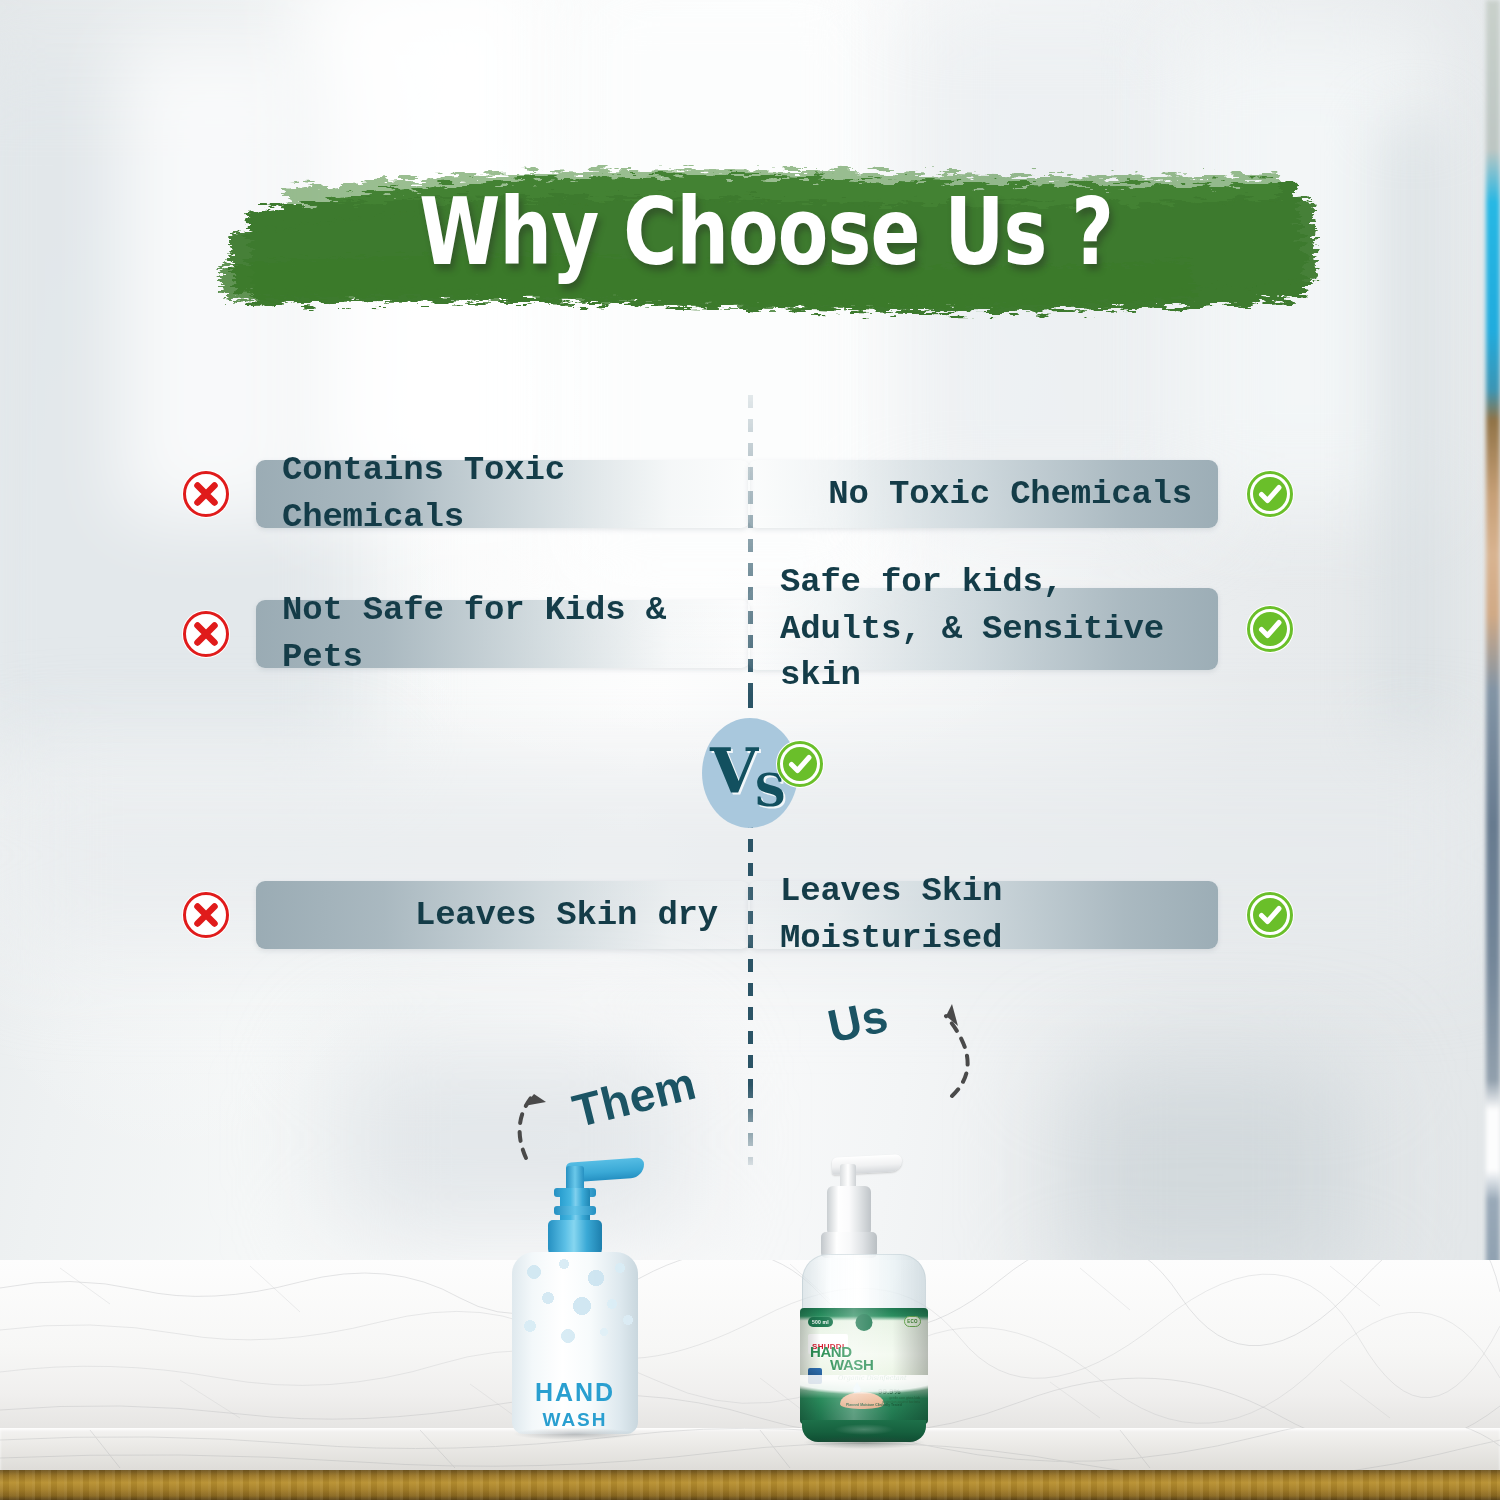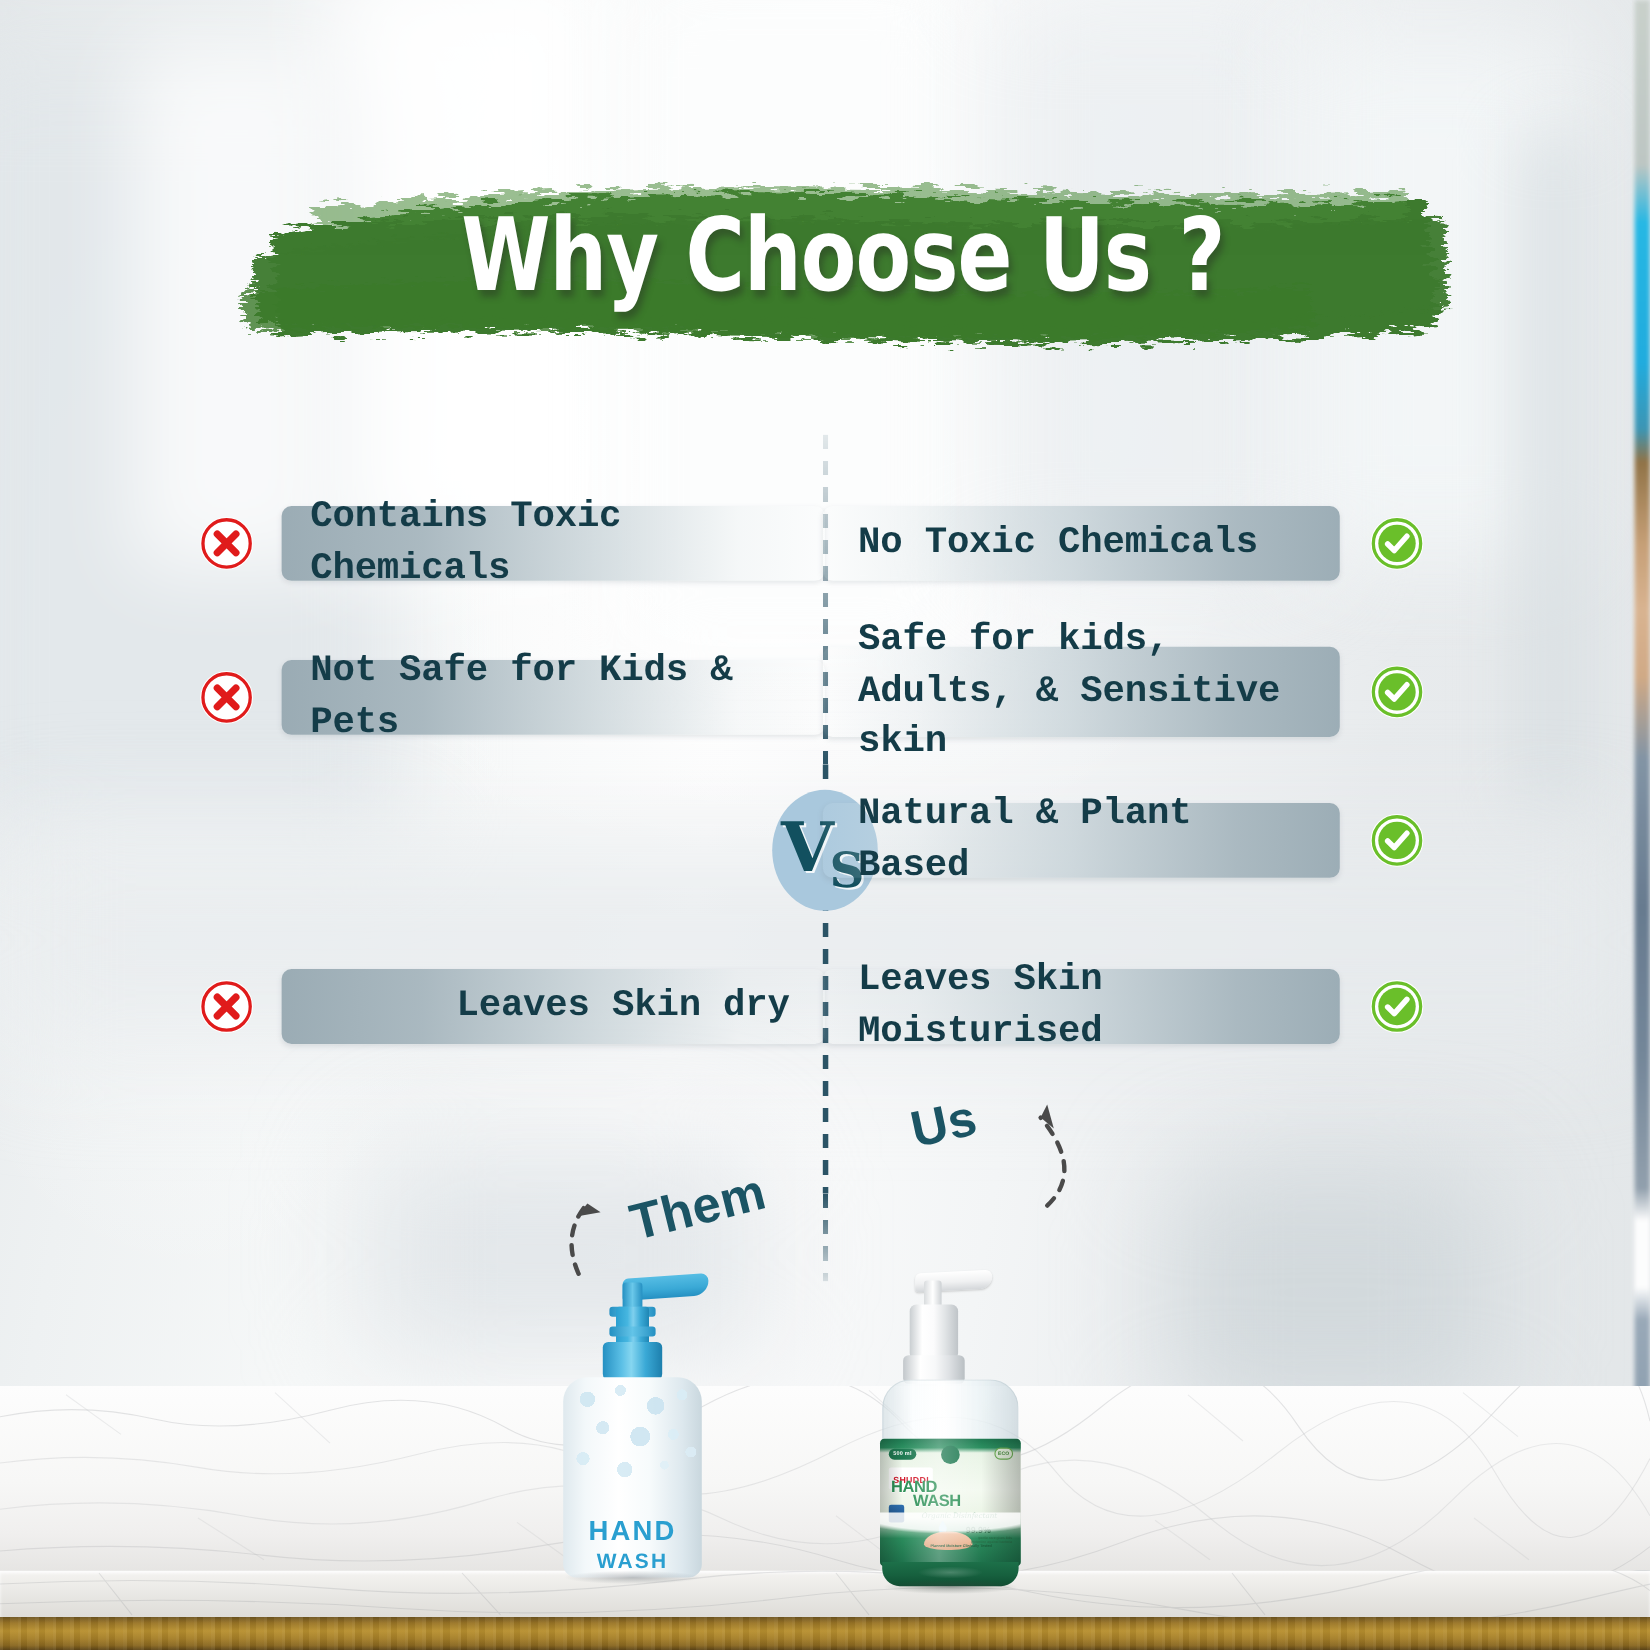--- a/index.html
+++ b/index.html
@@ -119,21 +119,21 @@
     padding:0 32px 0 26px;
     box-shadow:0 2px 5px rgba(120,135,145,.18);
   }
   .row-left .mark { order:-1; margin-right:24px; }
 
   
   .row-right { left:748px; justify-content:flex-start; }
   .row-right .pill {
     width:470px; border-radius:9px;
     background:linear-gradient(90deg, rgba(240,244,245,.06) 0%, rgba(220,228,231,.34) 18%, rgba(193,206,212,.70) 48%, rgba(165,181,189,.92) 80%, rgba(152,170,179,.95) 100%);
-    display:flex; align-items:center; justify-content:flex-start;
+    display:flex; align-items:center; justify-content:flex-end;
     padding:0 26px 0 32px;
     box-shadow:0 2px 5px rgba(120,135,145,.18);
   }
   .row-right .mark { margin-left:26px; }
 
   .pill-text {
     font-family:Liberation Mono, monospace;
     font-weight:700; font-size:34px; color:#143c48;
     line-height:1.38; letter-spacing:-.2px;
   }
@@ -392,23 +392,20 @@
       <svg viewBox="0 0 52 52">
           <circle cx="26" cy="26" r="24" fill="#ffffff"></circle>
           <circle cx="26" cy="26" r="21.5" fill="none" stroke="#6abf2a" stroke-width="3"></circle>
           <circle cx="26" cy="26" r="17" fill="#6abf2a"></circle>
           <path d="M17.5 26.5 L23.5 32.5 L35 19.5" fill="none" stroke="#ffffff" stroke-width="5" stroke-linecap="round" stroke-linejoin="round"></path>
         </svg>
     </div>
   </div>
 
   <div class="row row-right" id="row-r-3">
-    <div class="pill">
-      <span class="pill-text">Natural &amp; Plant Based</span>
-    </div>
     <div class="mark">
       <svg viewBox="0 0 52 52">
           <circle cx="26" cy="26" r="24" fill="#ffffff"></circle>
           <circle cx="26" cy="26" r="21.5" fill="none" stroke="#6abf2a" stroke-width="3"></circle>
           <circle cx="26" cy="26" r="17" fill="#6abf2a"></circle>
           <path d="M17.5 26.5 L23.5 32.5 L35 19.5" fill="none" stroke="#ffffff" stroke-width="5" stroke-linecap="round" stroke-linejoin="round"></path>
         </svg>
     </div>
   </div>
 

